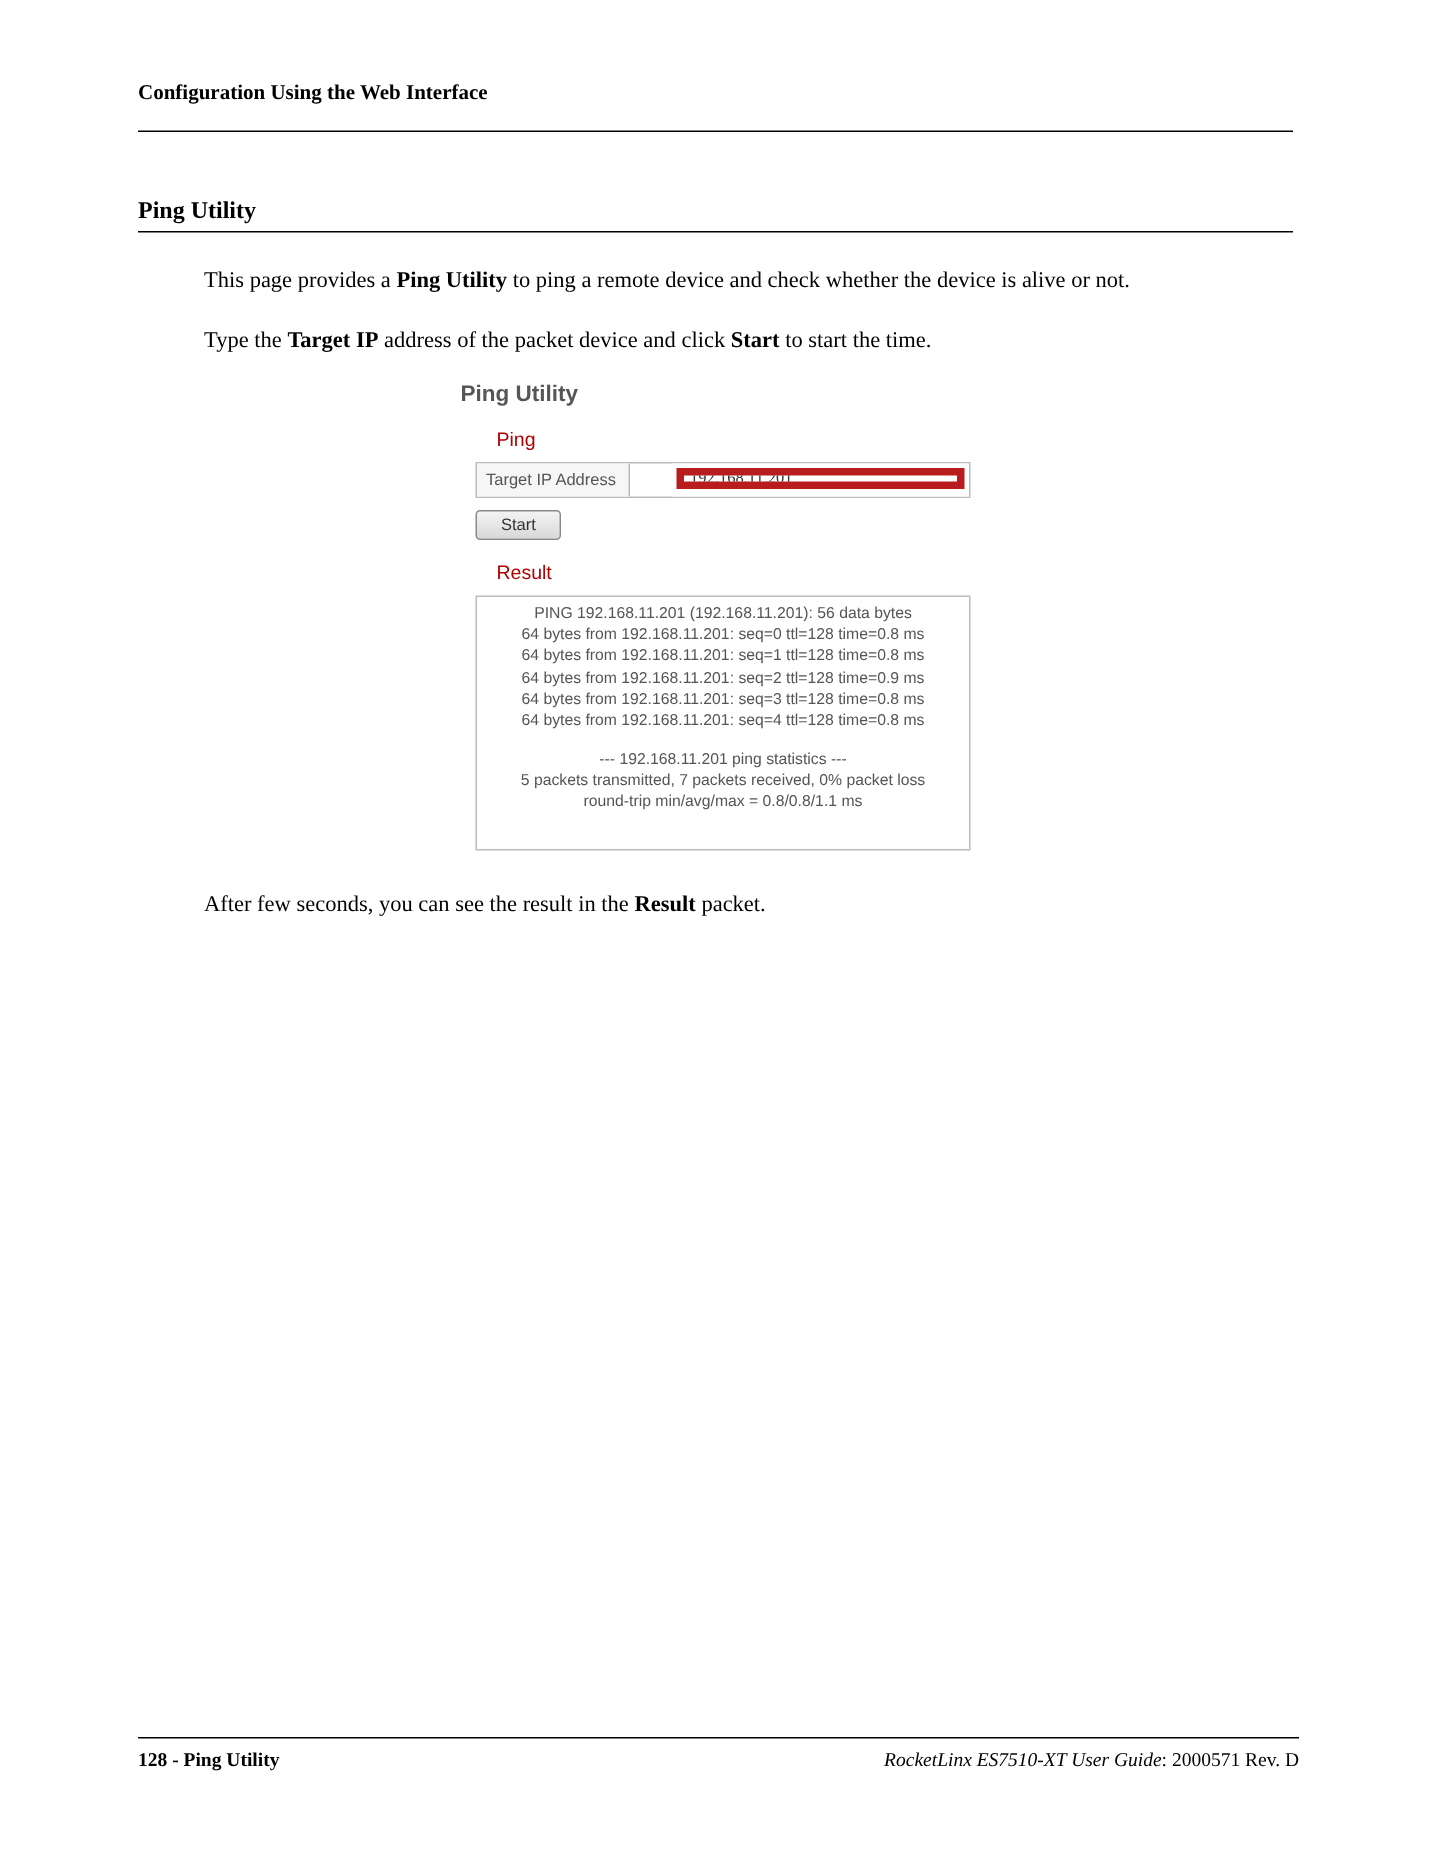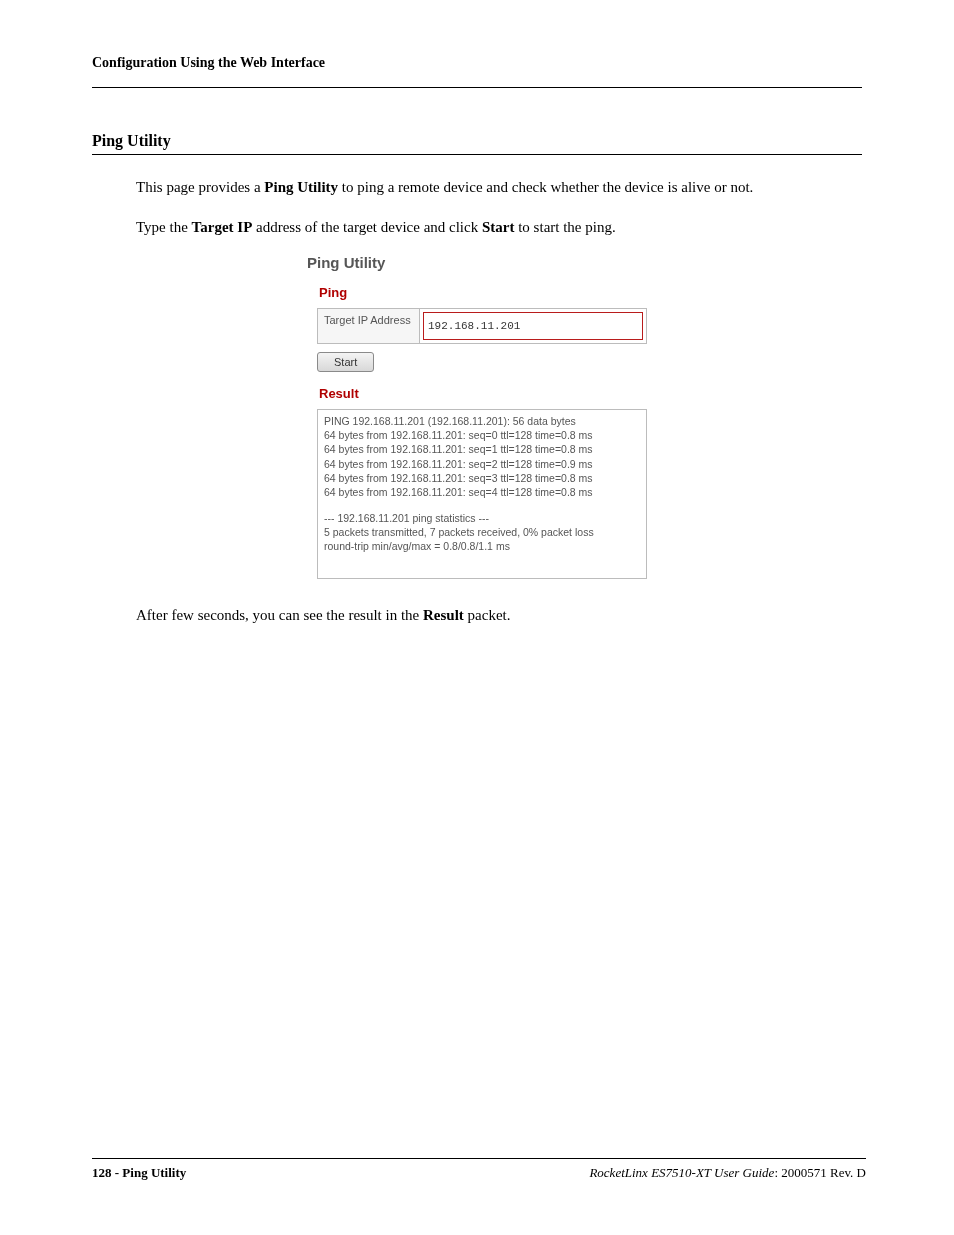--- a/index.html
+++ b/index.html
@@ -46,51 +46,52 @@
     color: #444;
   }
   .ss-title {
     font-size: 15px;
     font-weight: bold;
     color: #565656;
     margin-bottom: 14px;
   }
   .ss-subhead {
     font-size: 13px;
-    font-weight: bold;
+    font-weight: normal;
     color: #b00000;
-    margin: 4px 0 8px 12px;
+    margin: 4px 0 8px 24px;
   }
   .ss-row {
     display: flex;
     align-items: stretch;
     border: 1px solid #bcbcbc;
     margin-left: 10px;
+    gap: 28px;
   }
   .ss-row-label {
     width: 102px;
     padding: 5px 6px;
     background: #f6f6f6;
     color: #555;
     border-right: 1px solid #bcbcbc;
     font-size: 11px;
   }
   .ss-row-input {
     flex: 1;
     padding: 3px;
     background: #fff;
   }
   .ss-row-input input {
     width: 100%;
-    height: 28px;
-    border: 1px solid #b91c1c;
+    height: 14px;
+    border: 5px solid #b91c1c;
     font-size: 11px;
     padding: 1px 4px;
     color: #333;
-    font-family: Liberation Mono, monospace;
+    font-family: Liberation Serif, serif;
   }
   .ss-button-row {
     margin: 8px 0 14px 10px;
   }
   .ss-button {
     background: linear-gradient(#f4f4f4, #d8d8d8);
     border: 1px solid #8a8a8a;
     border-radius: 3px;
     padding: 3px 16px;
     font-size: 11px;
@@ -100,21 +101,21 @@
   }
   .ss-result-box {
     margin-left: 10px;
     border: 1px solid #bcbcbc;
     background: #fff;
     padding: 4px 6px 24px 6px;
     font-size: 10.5px;
     color: #555;
     line-height: 1.35;
   }
-  .ss-result-box div { white-space: nowrap; }
+  .ss-result-box div { white-space: nowrap; text-align: center; }
   .ss-gap { height: 12px; }
 
   .footer {
     position: absolute;
     left: 92px;
     right: 88px;
     bottom: 54px;
     border-top: 1.5px solid #000;
     padding-top: 6px;
     display: flex;
@@ -130,21 +131,21 @@
 
 <div class="header-bar">Configuration Using the Web Interface</div>
 
 <div class="section-title">Ping Utility</div>
 
 <p class="body-text">
   <span>This page provides a </span><b>Ping Utility</b><span> to ping a remote device and check whether the device is alive or not.</span>
 </p>
 
 <p class="body-text">
-  <span>Type the </span><b>Target IP</b><span> address of the target device and click </span><b>Start</b><span> to start the ping.</span>
+  <span>Type the </span><b>Target IP</b><span> address of the packet device and click </span><b>Start</b><span> to start the time.</span>
 </p>
 
 <div class="screenshot-wrap">
   <div class="screenshot">
     <div class="ss-title">Ping Utility</div>
 
     <div class="ss-subhead">Ping</div>
 
     <div class="ss-row">
       <div class="ss-row-label">Target IP Address</div>

